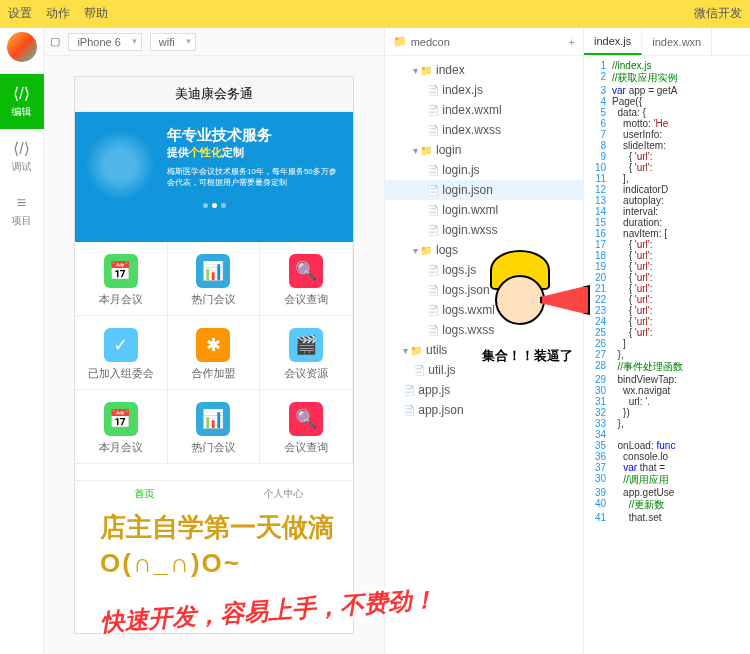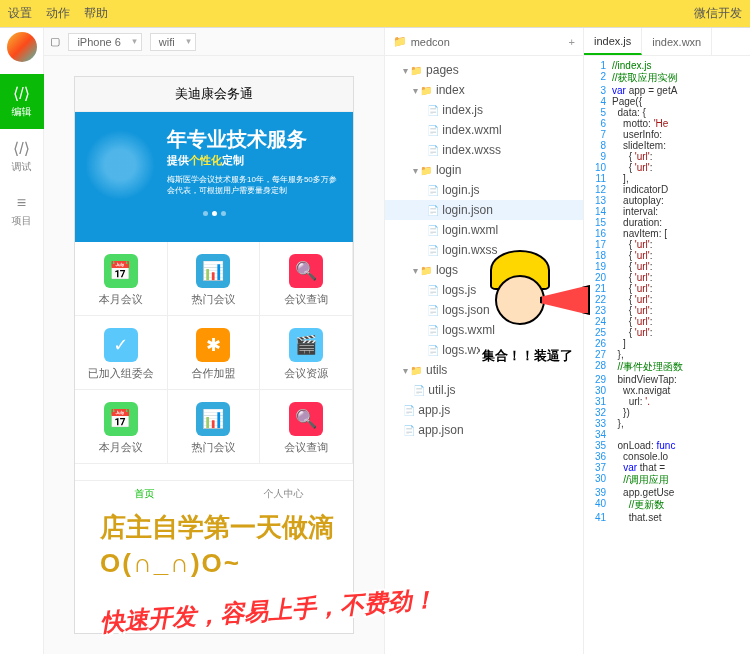--- a/index.html
+++ b/index.html
@@ -16,21 +16,21 @@
 .devicebar { height: 28px; border-bottom: 1px solid #eee; display: flex; align-items: center; padding: 0 6px; font-size: 11px; color: #666; }
 .devicebar .sel { padding: 2px 20px 2px 8px; border: 1px solid #ddd; margin-right: 8px; position: relative; background: #fff; }
 .devicebar .sel::after { content: "▾"; position: absolute; right: 4px; color: #aaa; font-size: 9px; }
 .simpanel { flex: 0 0 340px; background: #fafafa; display: flex; flex-direction: column; }
 .simbody { flex: 1; padding: 20px 30px; display: flex; justify-content: center; }
 .phone { width: 280px; background: #fff; border: 1px solid #ddd; }
 .phone-title { text-align: center; font-size: 13px; padding: 8px 0; background: #f7f7f7; border-bottom: 1px solid #eee; }
 .banner { background: #1296db; color: #fff; padding: 14px 12px; position: relative; height: 130px; }
 .banner .globe { position: absolute; left: 10px; top: 18px; width: 70px; height: 70px; background: radial-gradient(circle,#6bc4f0 30%,#1296db 70%); border-radius: 50%; opacity: .7; }
 .banner-text { margin-left: 80px; }
-.banner-text .l1 { font-size: 20px; font-weight: bold; }
+.banner-text .l1 { font-size: 15px; font-weight: bold; }
 .banner-text .l2 { font-size: 11px; font-weight: bold; }
 .banner-text .l2 .hl { color: #ffeb3b; }
 .banner-text .desc { font-size: 8px; margin-top: 6px; line-height: 1.4; }
 .dots { text-align: center; margin-top: 6px; }
 .dots span { display: inline-block; width: 5px; height: 5px; border-radius: 50%; background: rgba(255,255,255,.5); margin: 0 2px; }
 .dots span.on { background: #fff; }
 .grid { display: grid; grid-template-columns: 1fr 1fr 1fr; }
 .cell { border-right: 1px solid #eee; border-bottom: 1px solid #eee; text-align: center; padding: 12px 0 8px; }
 .cell .ic { width: 34px; height: 34px; border-radius: 6px; margin: 0 auto 4px; display: flex; align-items: center; justify-content: center; color: #fff; font-size: 18px; }
 .c-green { background: #4cd964; } .c-blue { background: #34aadc; } .c-pink { background: #ff2d55; } .c-orange { background: #ff9500; } .c-teal { background: #5ac8fa; }
@@ -145,21 +145,20 @@
           <div>首页</div>
           <div>个人中心</div>
         </div>
       </div>
     </div>
   </div>
 
   <div class="filespanel">
     <div class="files-tab">📁 <span style="margin-left:4px">medcon</span><span style="margin-left:auto;color:#999">+</span></div>
     <div class="tree" id="tree">
-        <div class="node lv0 fold open">pages</div>
         <div class="node lv1 fold open">index</div>
         <div class="node lv2 file">index.js</div>
         <div class="node lv2 file">index.wxml</div>
         <div class="node lv2 file">index.wxss</div>
         <div class="node lv1 fold open">login</div>
         <div class="node lv2 file">login.js</div>
         <div class="node lv2 file sel">login.json</div>
         <div class="node lv2 file">login.wxml</div>
         <div class="node lv2 file">login.wxss</div>
         <div class="node lv1 fold open">logs</div>

